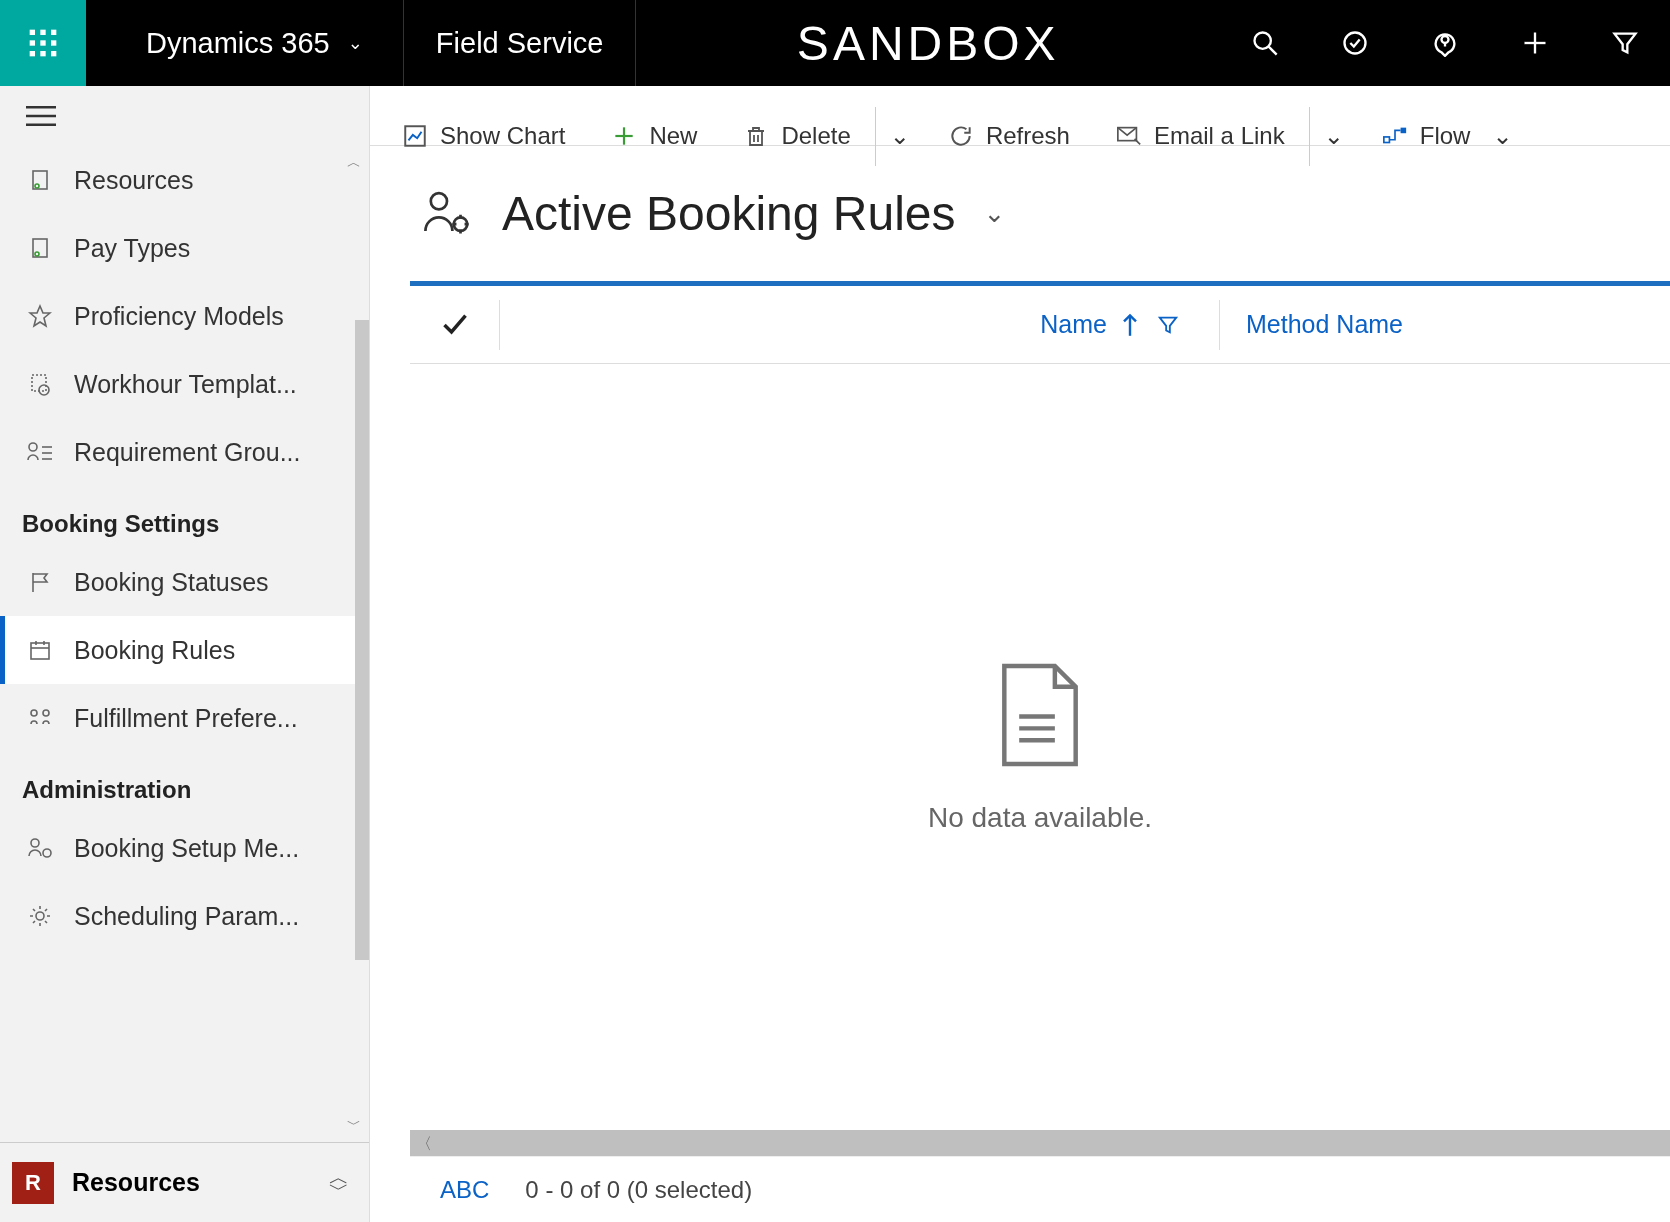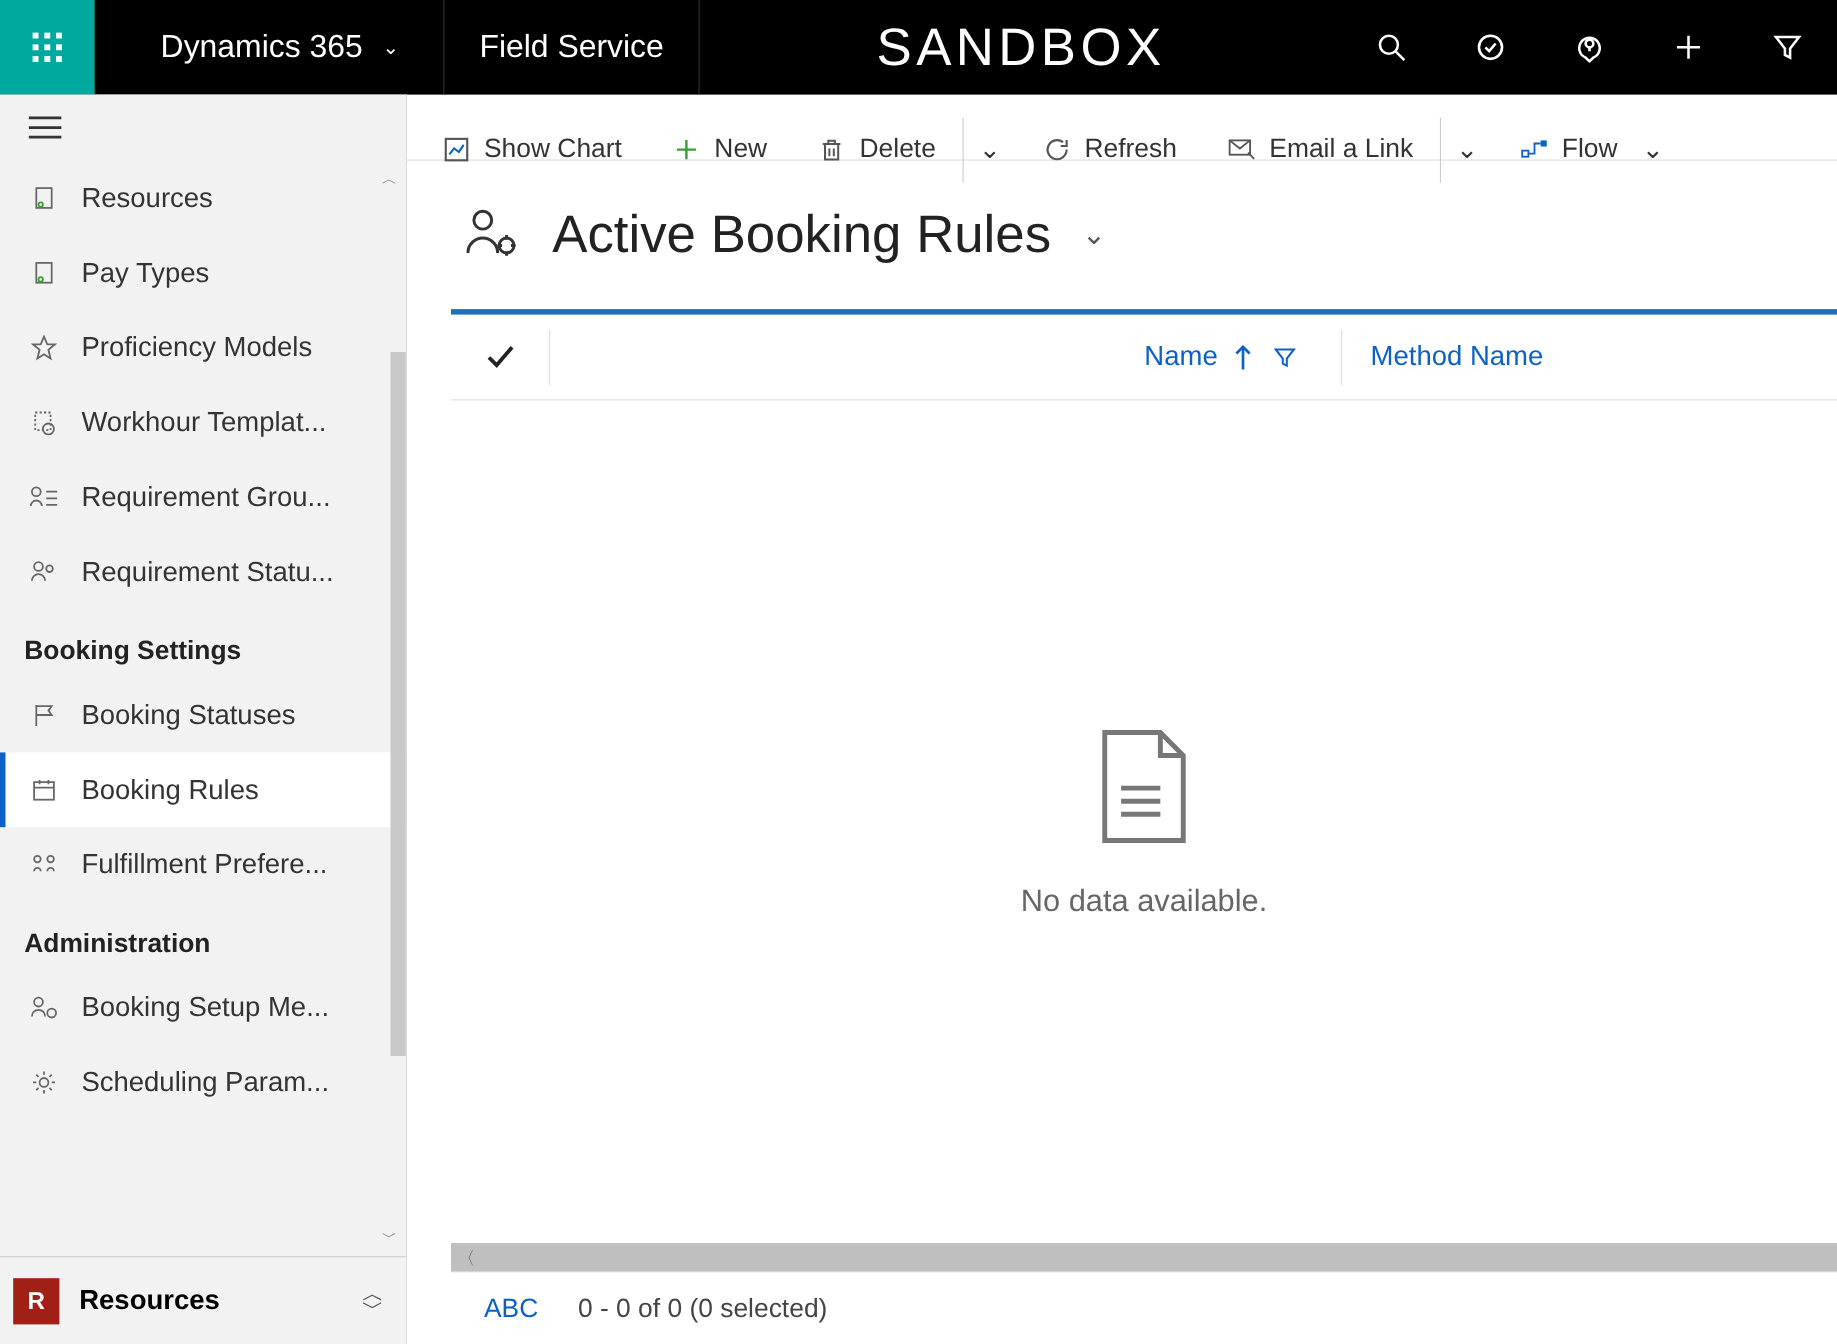--- a/index.html
+++ b/index.html
@@ -180,30 +180,20 @@
             <svg width="26" height="24" viewBox="0 0 26 24" stroke-width="1.6">
               <circle cx="6" cy="7" r="4"></circle>
               <path d="M1 20 a5 5 0 0 1 10 0"></path>
               <line x1="15" y1="7" x2="25" y2="7"></line>
               <line x1="15" y1="13" x2="25" y2="13"></line>
               <line x1="15" y1="19" x2="25" y2="19"></line>
             </svg>
           </span>
         <span class="label">Requirement Grou...</span>
       </div>
-      <div class="nav-item">
-        <span class="nav-icon">
-            <svg width="26" height="24" viewBox="0 0 26 24" stroke-width="1.6">
-              <circle cx="8" cy="7" r="4"></circle>
-              <path d="M2 20 a6 6 0 0 1 12 0"></path>
-              <circle cx="18" cy="9" r="3"></circle>
-            </svg>
-          </span>
-        <span class="label">Requirement Statu...</span>
-      </div>
 
       <div class="nav-group">Booking Settings</div>
       <div class="nav-item">
         <span class="nav-icon">
             <svg width="24" height="24" viewBox="0 0 24 24" stroke-width="1.6">
               <line x1="5" y1="3" x2="5" y2="22"></line>
               <path d="M5 4 h14 l-3 4 l3 4 h-14"></path>
             </svg>
           </span>
         <span class="label">Booking Statuses</span>

